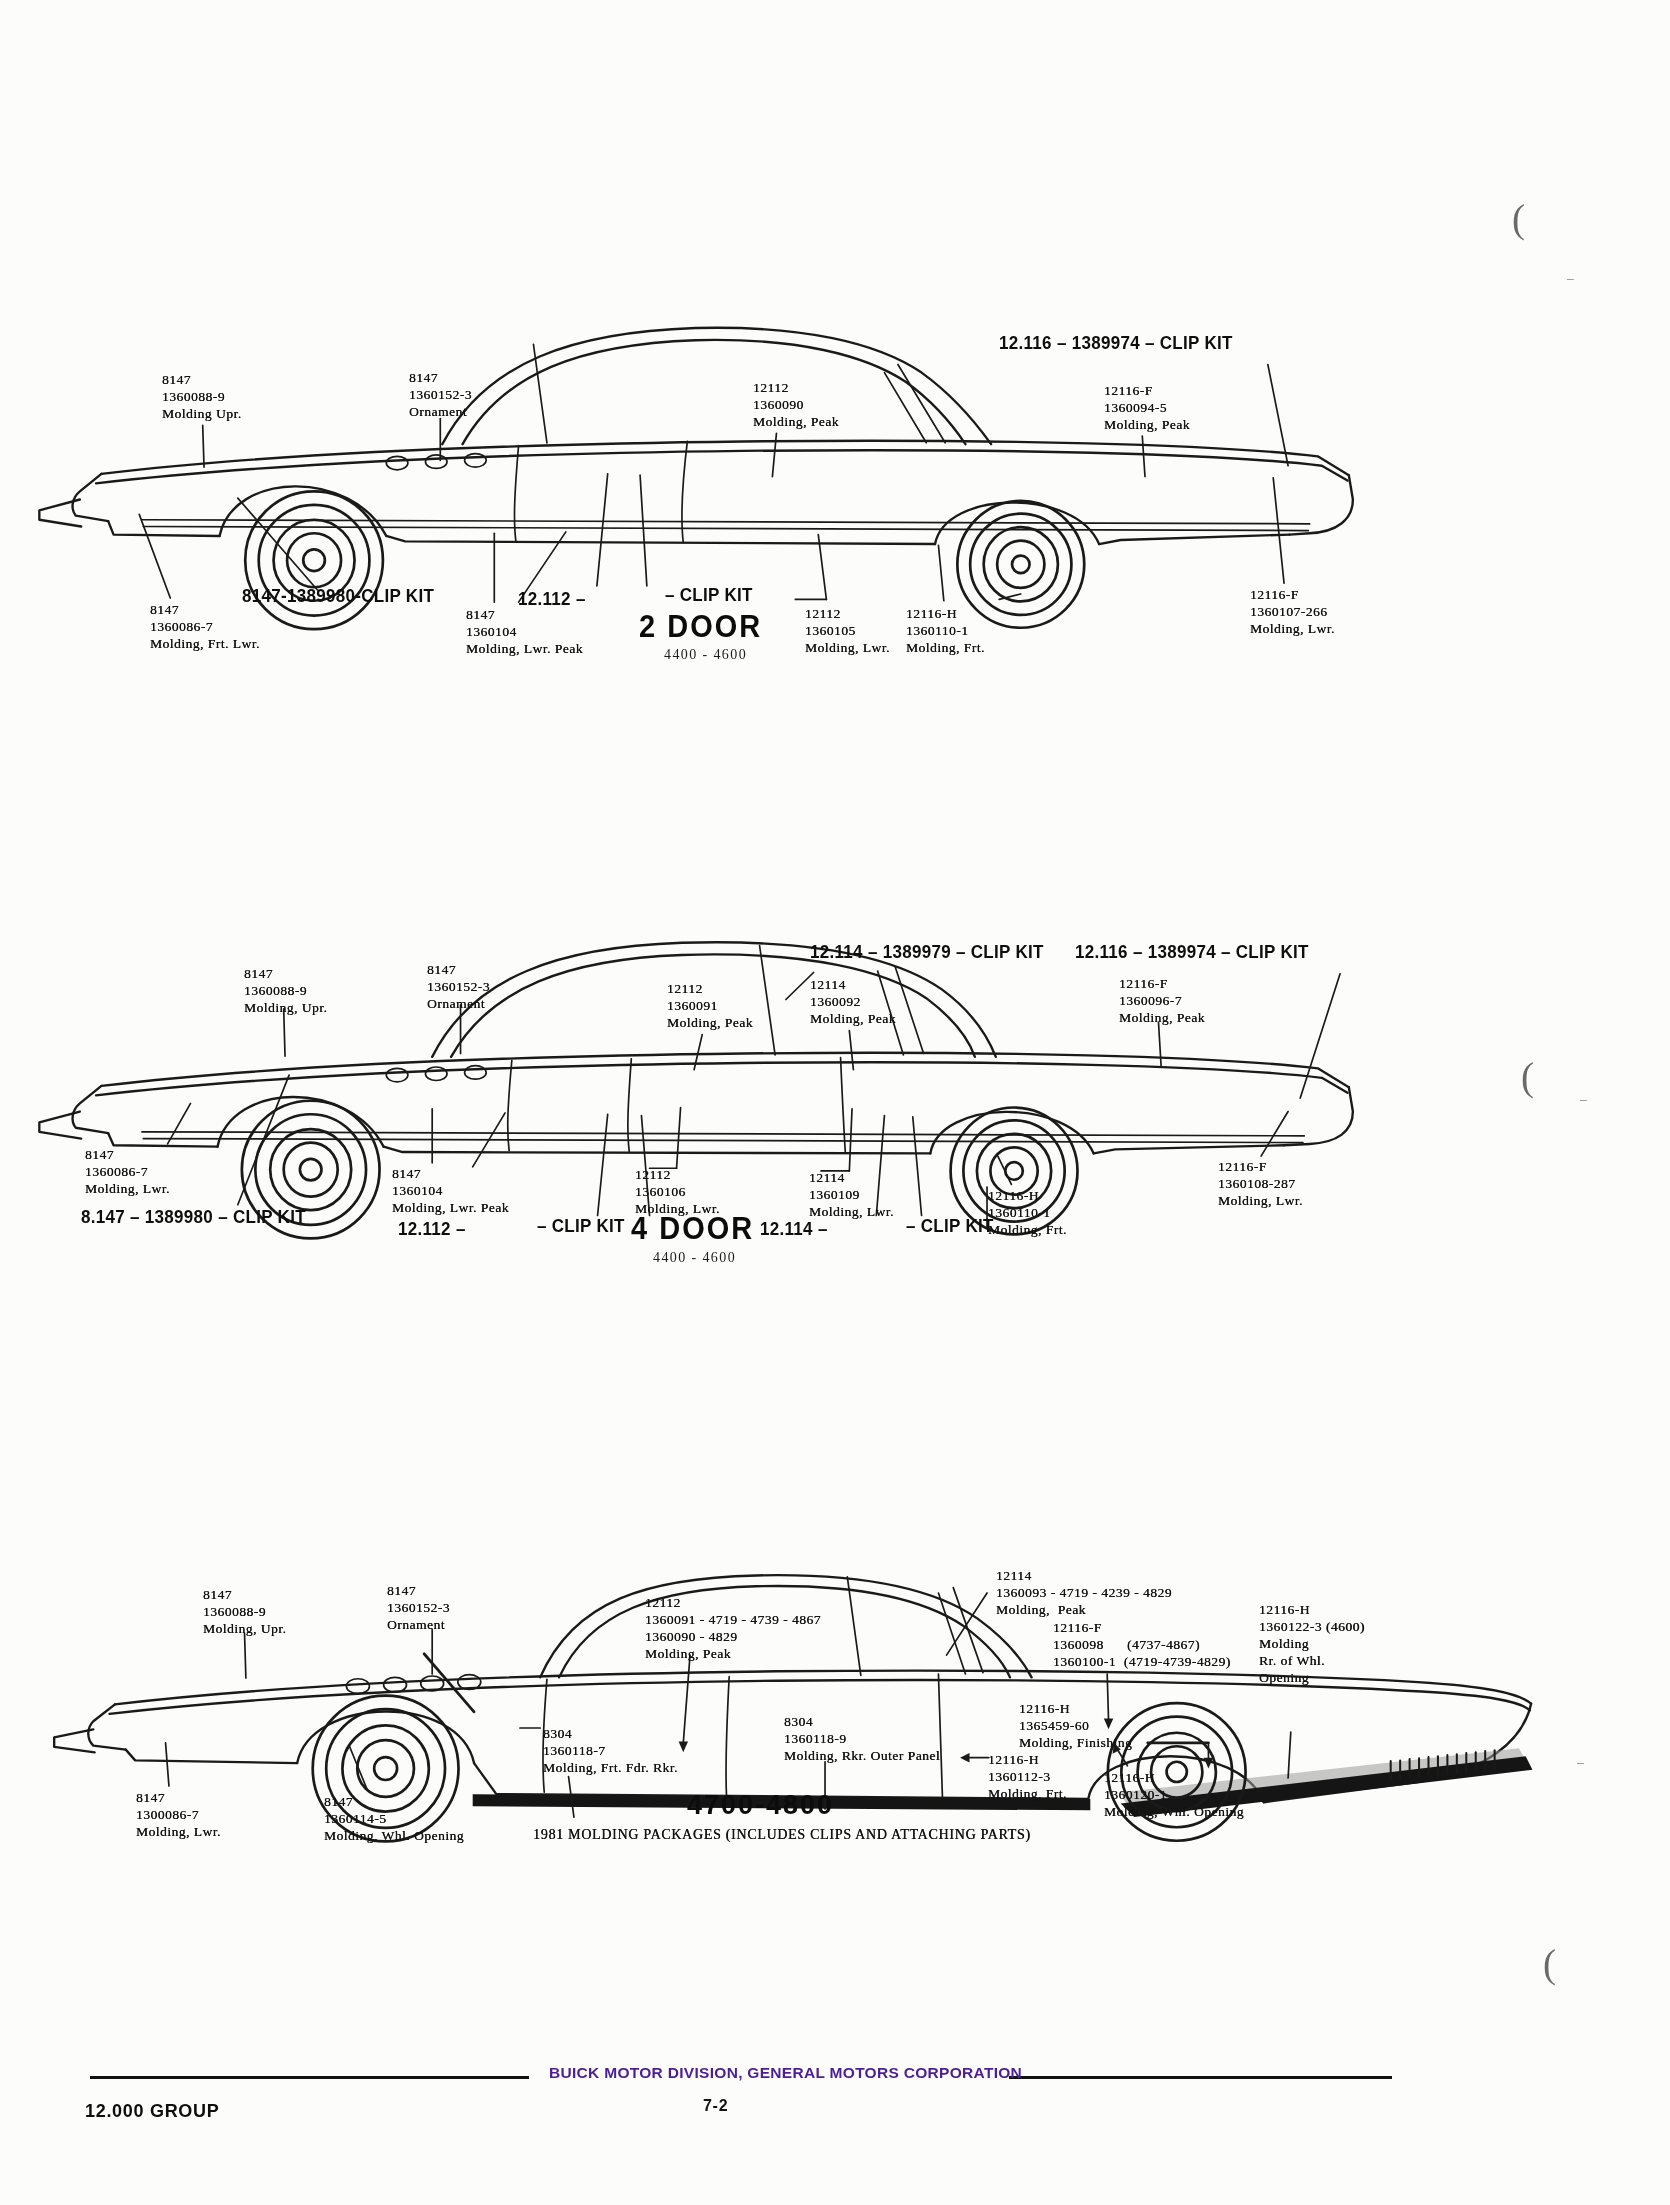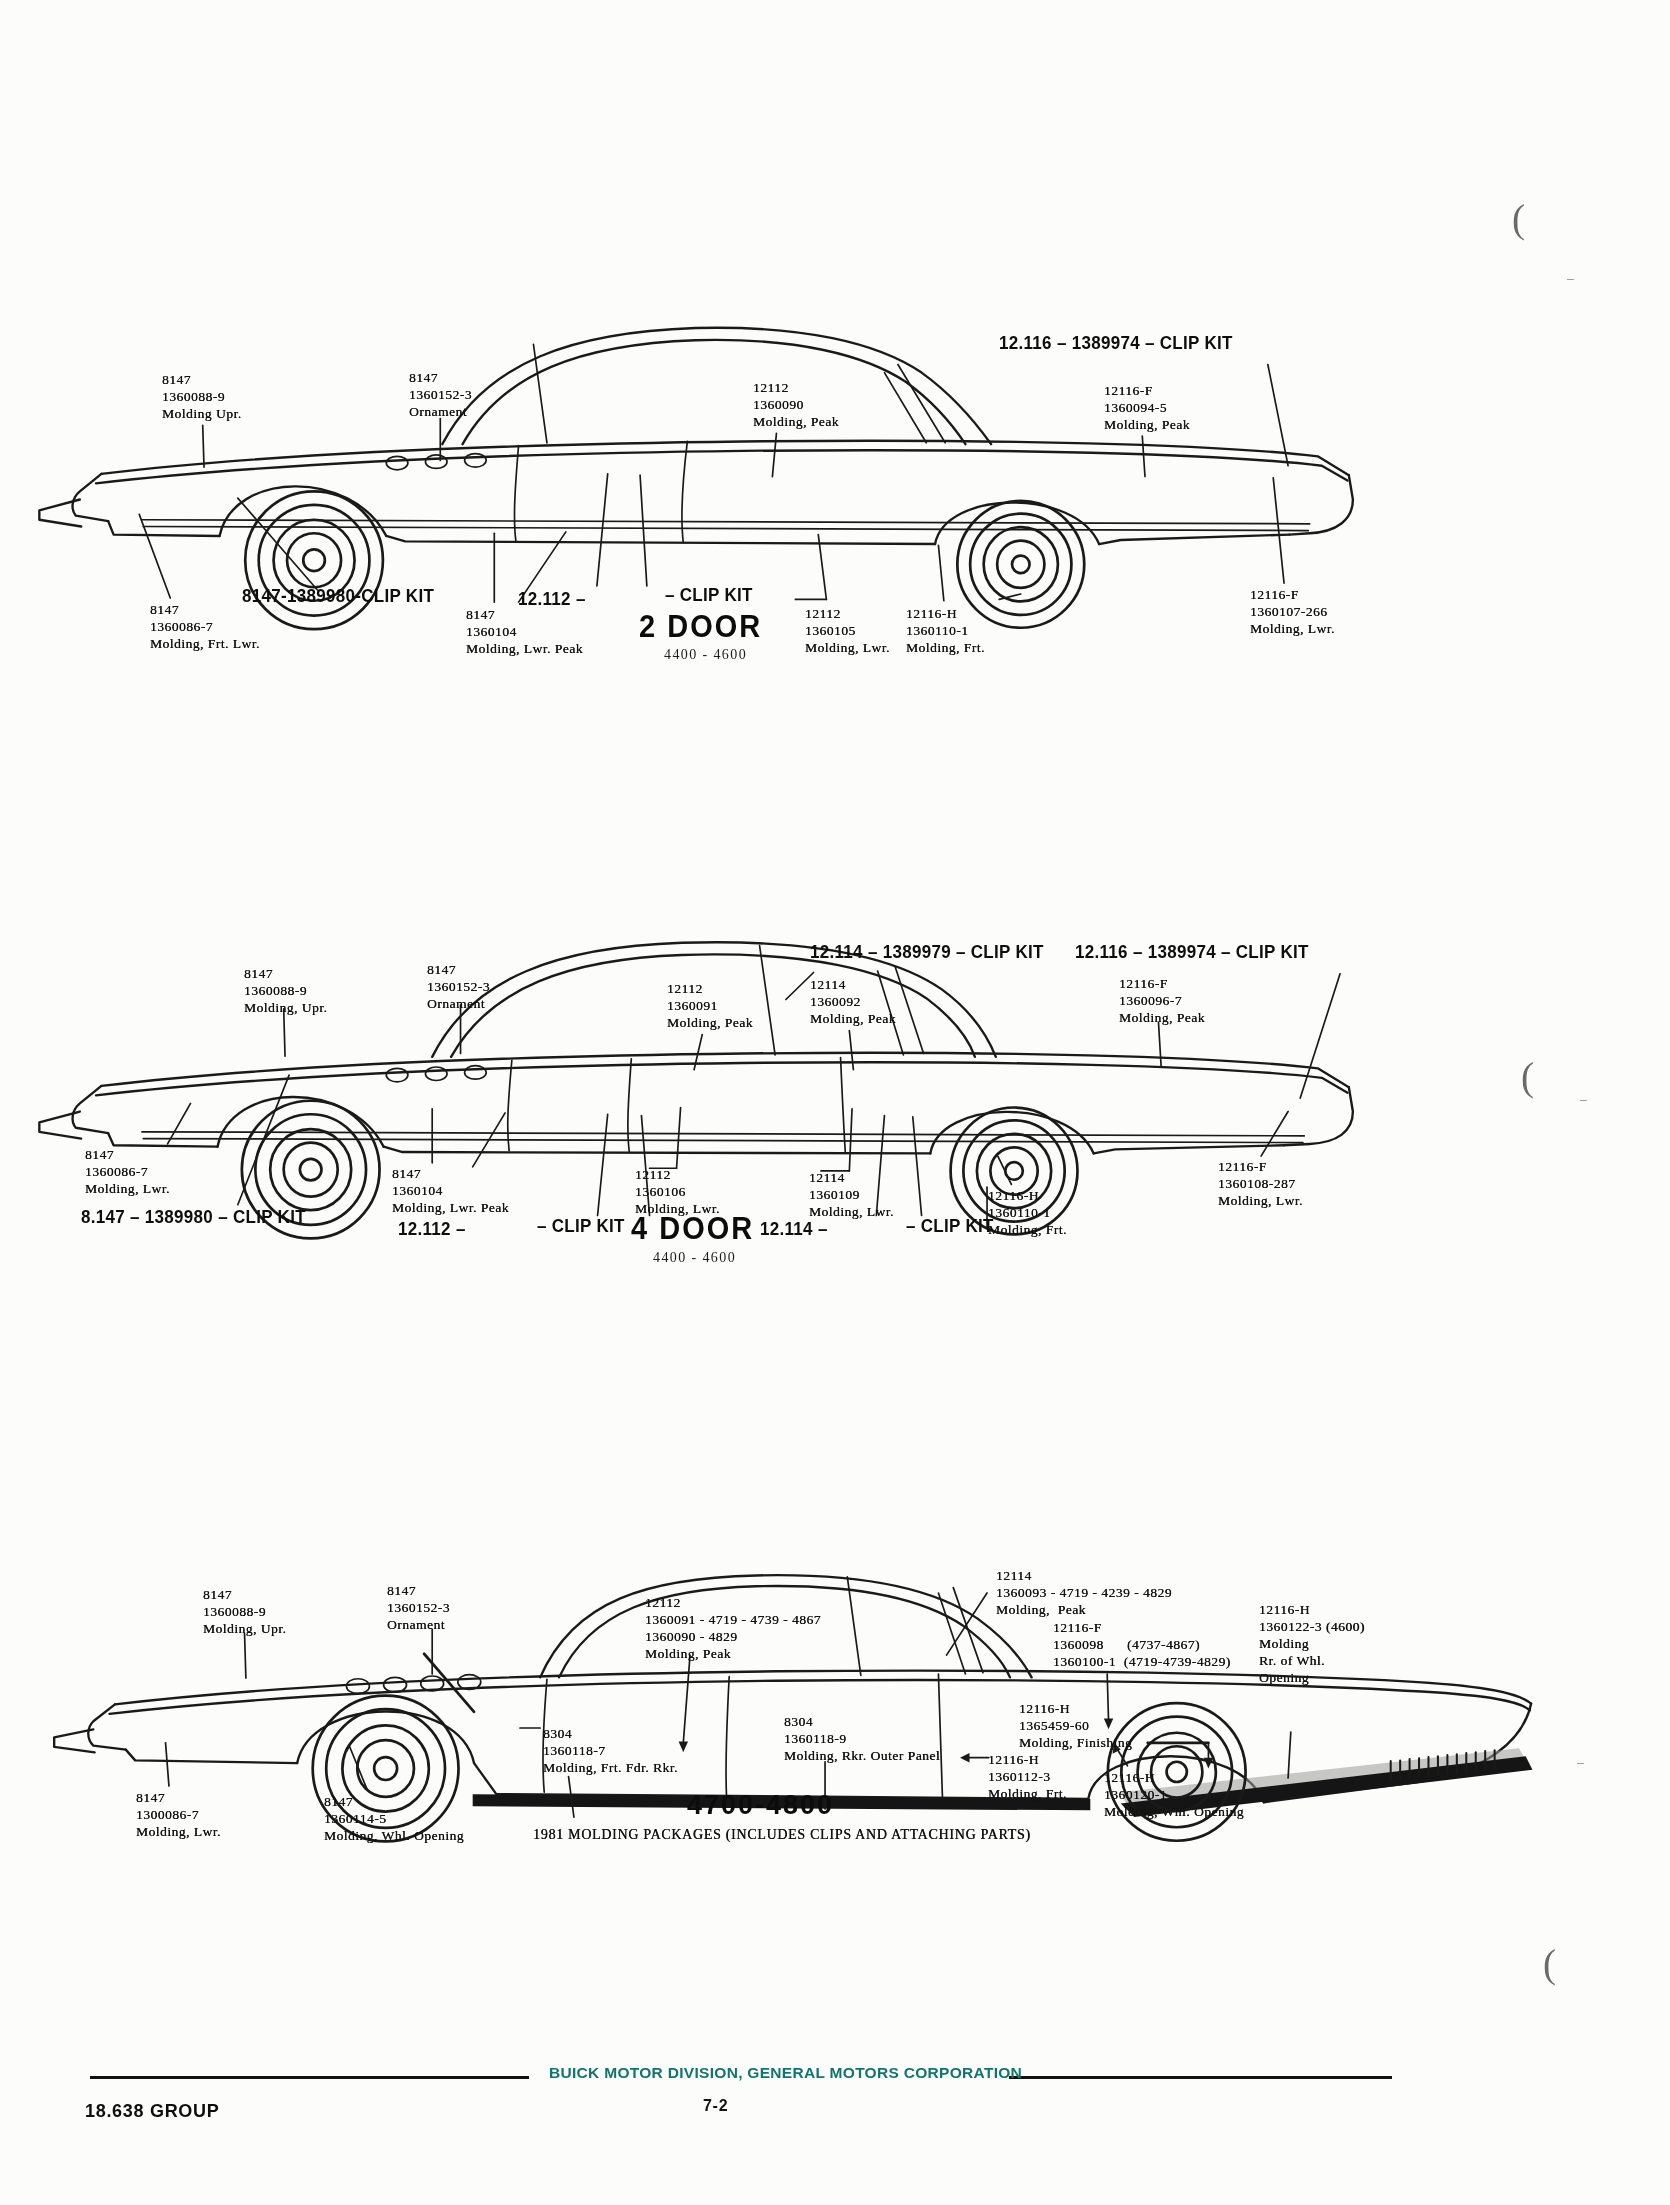--- a/index.html
+++ b/index.html
@@ -30,21 +30,21 @@
     position:absolute; font-family:"Liberation Serif", serif; font-size:14px;
     letter-spacing:0.7px; color:#141414; text-shadow:0.3px 0 0 #141414;
   }
   .diagram-svg { position:absolute; left:0; }
   .diagram-svg path, .diagram-svg line, .diagram-svg circle, .diagram-svg ellipse {
     stroke:#1a1a1a; fill:none; stroke-linecap:round; stroke-linejoin:round;
   }
   .footer-rule { position:absolute; height:2.7px; background:#111; }
   .footer-division {
     position:absolute; font-family:"Liberation Sans", sans-serif; font-weight:700;
-    font-size:15.5px; letter-spacing:0.3px; color:#0f766e;
+    font-size:15.5px; letter-spacing:0.3px; color:#4c1d95;
   }
   .footer-group {
     position:absolute; font-family:"Liberation Sans", sans-serif; font-weight:700;
     font-size:18px; letter-spacing:0.7px; color:#0e0e0e;
   }
   .footer-page {
     position:absolute; font-family:"Liberation Sans", sans-serif;
     font-size:16px; letter-spacing:0.7px; color:#141414; font-weight:700;
   }
   .artifact { position:absolute; color:#6a6a6a; font-family:"Liberation Serif",serif; }
@@ -393,21 +393,21 @@
 Molding, Lwr.</div>
   <div class="callout" style="left:324px; top:1793px;">8147
 1360114-5
 Molding, Whl. Opening</div>
   <div class="d-title" style="left:687px; top:1789px; font-size:27px;">4700-4800</div>
   <div class="d-note" style="left:533px; top:1827px;">1981  MOLDING  PACKAGES  (INCLUDES CLIPS AND ATTACHING PARTS)</div>
 
   <div class="footer-rule" style="left:90px; top:2076px; width:439px;"></div>
   <div class="footer-rule" style="left:1009px; top:2076px; width:383px;"></div>
   <div class="footer-division" style="left:549px; top:2064px;">BUICK MOTOR DIVISION, GENERAL MOTORS CORPORATION</div>
-  <div class="footer-group" style="left:85px; top:2101px;">18.638 GROUP</div>
+  <div class="footer-group" style="left:85px; top:2101px;">12.000 GROUP</div>
   <div class="footer-page" style="left:703px; top:2097px;">7-2</div>
 
   <span class="artifact paren" style="left:1512px; top:196px;">(</span>
   <span class="artifact paren" style="left:1521px; top:1054px;">(</span>
   <span class="artifact paren" style="left:1543px; top:1941px;">(</span>
   <span class="artifact dash" style="left:1567px; top:270px;">–</span>
   <span class="artifact dash" style="left:1580px; top:1091px;">–</span>
   <span class="artifact dash" style="left:1577px; top:1754px;">–</span>
 
 </div>

